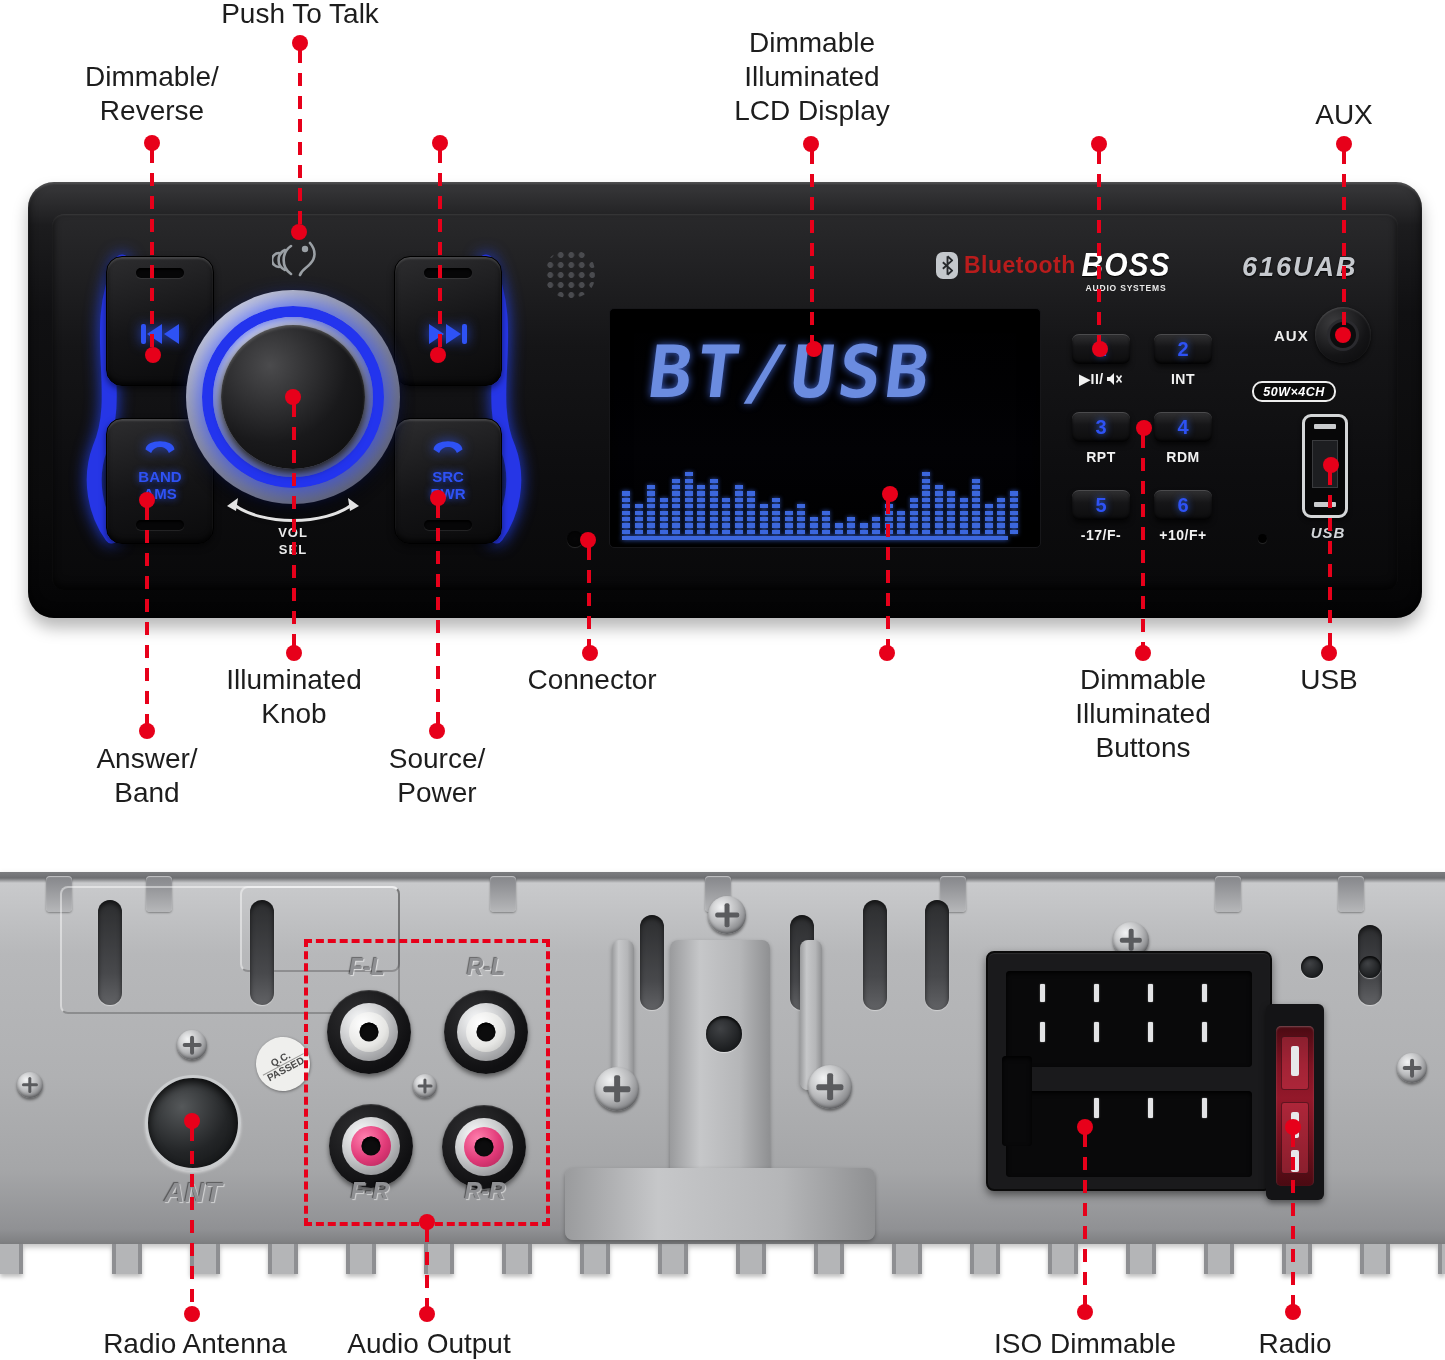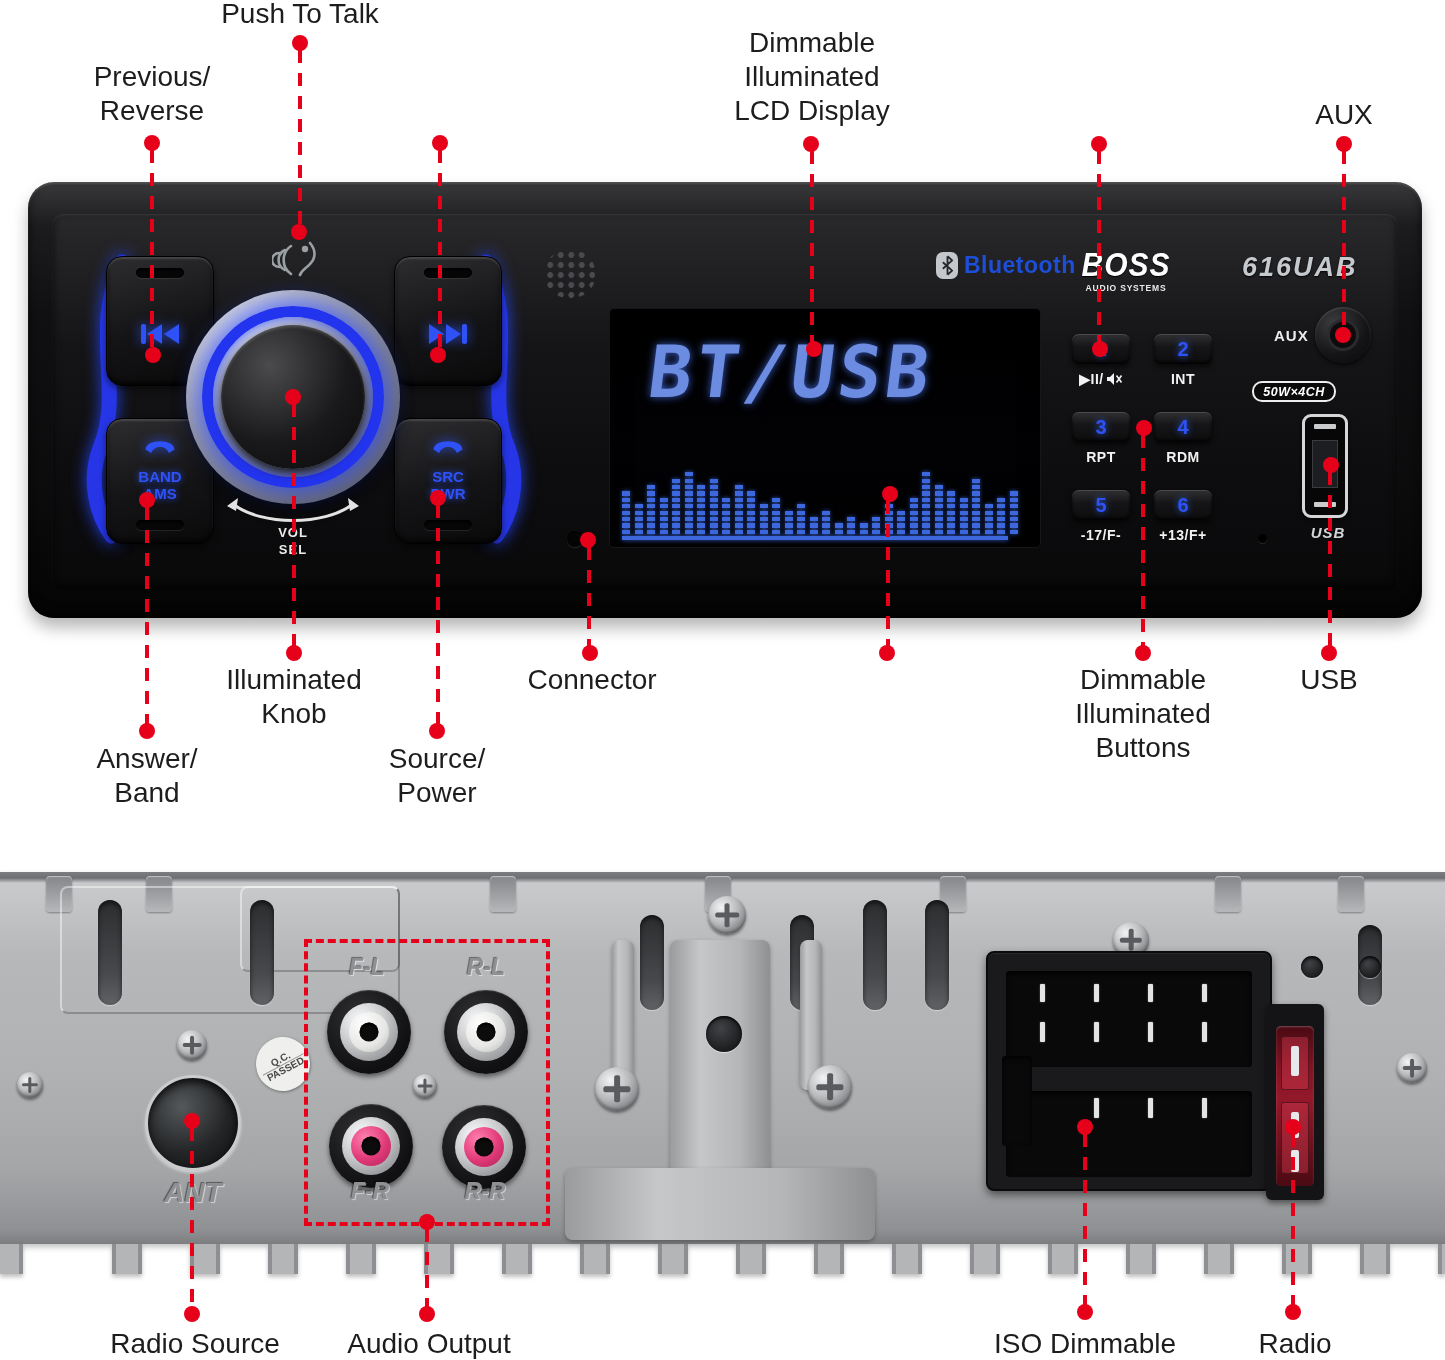--- a/index.html
+++ b/index.html
@@ -59,21 +59,21 @@
        display:flex; align-items:flex-end; gap:4.5px; }
   .eq-bar{ width:8px; background:repeating-linear-gradient(0deg,#3c67dd 0 4.2px, transparent 4.2px 6.4px);
            filter:drop-shadow(0 0 2px rgba(60,103,221,.8)); }
   .eq-line{ position:absolute; left:622px; top:536px; width:386px; height:4px; background:#3c67dd;
             box-shadow:0 0 5px rgba(60,103,221,.9); }
   .mic-hole{ position:absolute; left:567px; top:531px; width:16px; height:16px; border-radius:50%;
              background:#050506; box-shadow:inset 0 0 4px #000, 0 1px 1px rgba(255,255,255,.14); }
   .bt-wrap{ position:absolute; left:936px; top:252px; display:flex; align-items:center; gap:6px; }
   .bt-tile{ width:22px; height:27px; border-radius:7px; background:#c4c8cc; display:flex;
             align-items:center; justify-content:center; }
-  .bt-text{ font-size:23px; font-weight:bold; color:#1d4ed8; letter-spacing:.5px; }
+  .bt-text{ font-size:23px; font-weight:bold; color:#b91c1c; letter-spacing:.5px; }
   .boss{ position:absolute; left:1078px; top:248px; width:96px; text-align:center; }
   .boss-main{ font-size:30px; font-weight:bold; font-style:italic; color:#fff; letter-spacing:1px;
               transform:scaleY(1.12); text-shadow:0 1px 1px #000; }
   .boss-sub{ font-size:8.5px; font-weight:bold; color:#e9e9e9; letter-spacing:.8px; margin-top:1px; }
   .model{ position:absolute; left:1242px; top:252px; font-size:27px; font-weight:bold; font-style:italic;
           color:#c6c9ce; letter-spacing:2px; text-shadow:0 1px 2px #000; }
   .preset{ position:absolute; width:58px; height:30px; border-radius:7px;
            background:linear-gradient(180deg,#2f2f31 0%,#161618 40%,#0c0c0d 100%);
            border-top:1px solid #4b4b4d; box-shadow:0 3px 5px rgba(0,0,0,.6), inset 0 -2px 3px rgba(0,0,0,.8);
            display:flex; align-items:center; justify-content:center;
@@ -296,21 +296,21 @@
     <span>▶II/</span>
     <svg width="17" height="14" viewBox="0 0 17 14">
       <path d="M1 5 h3 l4 -4 v12 l-4 -4 h-3 z" fill="#f2f2f2"></path>
       <path d="M10.5 3.5 L15.5 10.5 M15.5 3.5 L10.5 10.5" stroke="#f2f2f2" stroke-width="1.6"></path>
     </svg>
   </div>
   <div class="preset-label" style="left:1183px; top:371px;">INT</div>
   <div class="preset-label" style="left:1101px; top:449px;">RPT</div>
   <div class="preset-label" style="left:1183px; top:449px;">RDM</div>
   <div class="preset-label" style="left:1101px; top:527px;">-17/F-</div>
-  <div class="preset-label" style="left:1183px; top:527px;">+13/F+</div>
+  <div class="preset-label" style="left:1183px; top:527px;">+10/F+</div>
 
   <div class="aux-text">AUX</div>
   <div class="aux-outer"></div>
   <div class="aux-mid"></div>
   <div class="aux-hole"></div>
   <div class="badge">50W×4CH</div>
   <div class="usb-port"></div>
   <div class="usb-tongue"></div>
   <div class="usb-contact" style="left:1314px; top:424px; width:22px; height:5px;"></div>
   <div class="usb-contact" style="left:1314px; top:502px; width:22px; height:5px;"></div>
@@ -413,21 +413,21 @@
   <div class="fuse-metal" style="left:1291px; top:1150px; height:22px;"></div>
 
   <div class="dark-hole" style="left:1301px; top:956px; width:22px; height:22px;"></div>
   <div class="dark-hole" style="left:1359px; top:956px; width:22px; height:22px;"></div>
 
   <div class="label" style="left:300px; top:-3px;">Push To Talk</div>
   <div class="cdot" style="left:300px; top:43px;"></div>
   <div class="cline" style="left:300px; top:50px; height:176px;"></div>
   <div class="cdot" style="left:299px; top:232px;"></div>
 
-  <div class="label" style="left:152px; top:60px;">Previous/
+  <div class="label" style="left:152px; top:60px;">Dimmable/
 Reverse</div>
   <div class="cdot" style="left:152px; top:143px;"></div>
   <div class="cline" style="left:152px; top:150px; height:198px;"></div>
   <div class="cdot" style="left:153px; top:355px;"></div>
 
   <div class="cdot" style="left:440px; top:143px;"></div>
   <div class="cline" style="left:440px; top:150px; height:198px;"></div>
   <div class="cdot" style="left:438px; top:355px;"></div>
 
   <div class="label" style="left:812px; top:26px;">Dimmable
@@ -481,21 +481,21 @@
 Buttons</div>
 
   <div class="cdot" style="left:1331px; top:465px;"></div>
   <div class="cline" style="left:1330px; top:472px; height:174px;"></div>
   <div class="cdot" style="left:1329px; top:653px;"></div>
   <div class="label" style="left:1329px; top:663px;">USB</div>
 
   <div class="cdot" style="left:192px; top:1121px;"></div>
   <div class="cline" style="left:192px; top:1128px; height:179px;"></div>
   <div class="cdot" style="left:192px; top:1314px;"></div>
-  <div class="label" style="left:195px; top:1327px;">Radio Source</div>
+  <div class="label" style="left:195px; top:1327px;">Radio Antenna</div>
 
   <div class="cdot" style="left:427px; top:1222px;"></div>
   <div class="cline" style="left:427px; top:1229px; height:78px;"></div>
   <div class="cdot" style="left:427px; top:1314px;"></div>
   <div class="label" style="left:429px; top:1327px;">Audio Output</div>
 
   <div class="cdot" style="left:1085px; top:1127px;"></div>
   <div class="cline" style="left:1085px; top:1134px; height:171px;"></div>
   <div class="cdot" style="left:1085px; top:1312px;"></div>
   <div class="label" style="left:1085px; top:1327px;">ISO Dimmable</div>

